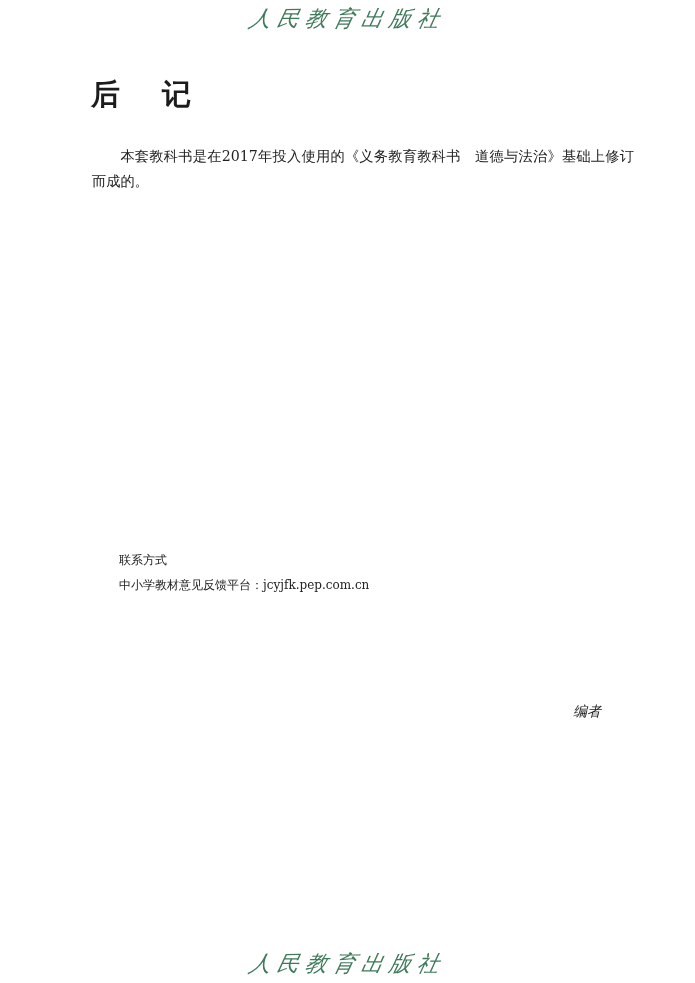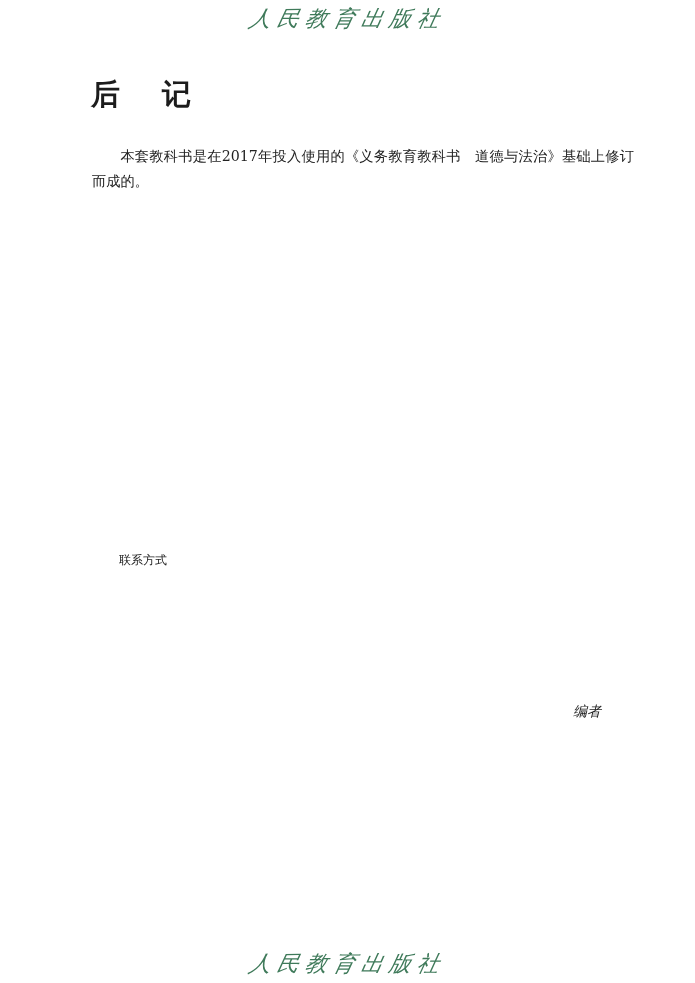--- a/index.html
+++ b/index.html
@@ -81,17 +81,18 @@
 <div class="publisher-logo top">人民教育出版社</div>
 
 <div class="page-title">后 记</div>
 
 <div class="body-text">
   <p>本套教科书是在2017年投入使用的《义务教育教科书　道德与法治》基础上修订而成的。</p>
 </div>
 
 <div class="contact">
   <div class="row">联系方式</div>
+  <div class="row"><span>中小学教材意见反馈平台：</span><span>jcyjfk.pep.com.cn</span></div>
 </div>
 
 <div class="signature">编者</div>
 
 <div class="publisher-logo bottom">人民教育出版社</div>
 
 </body></html>

